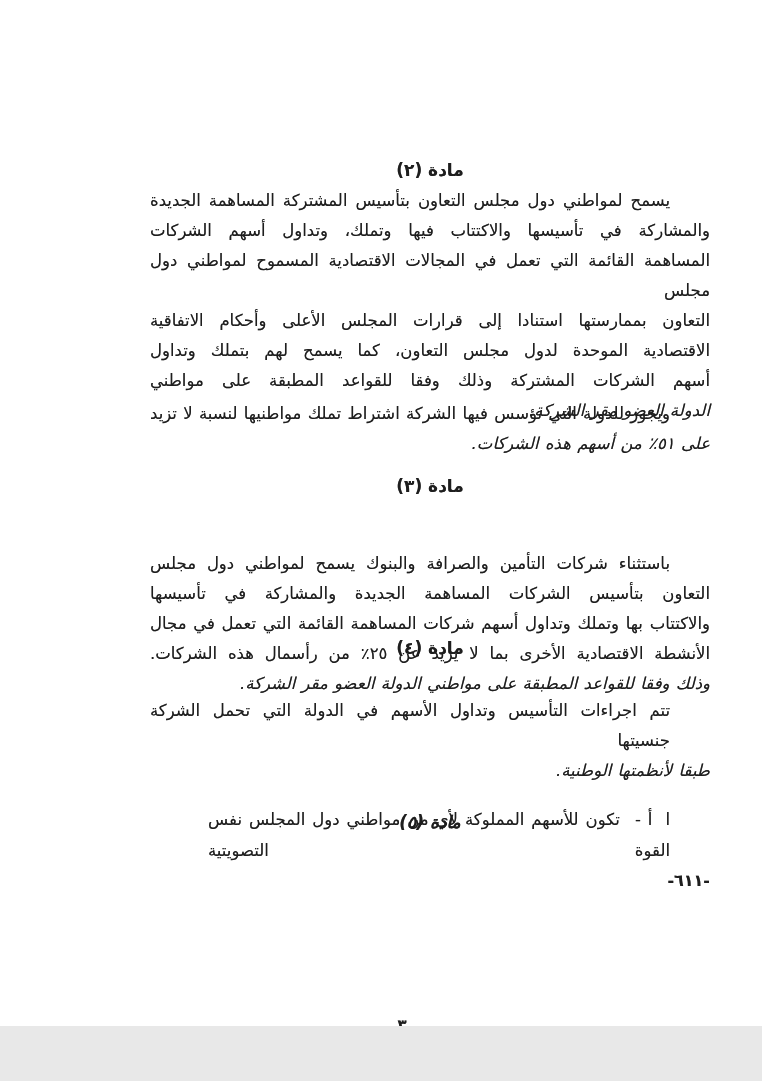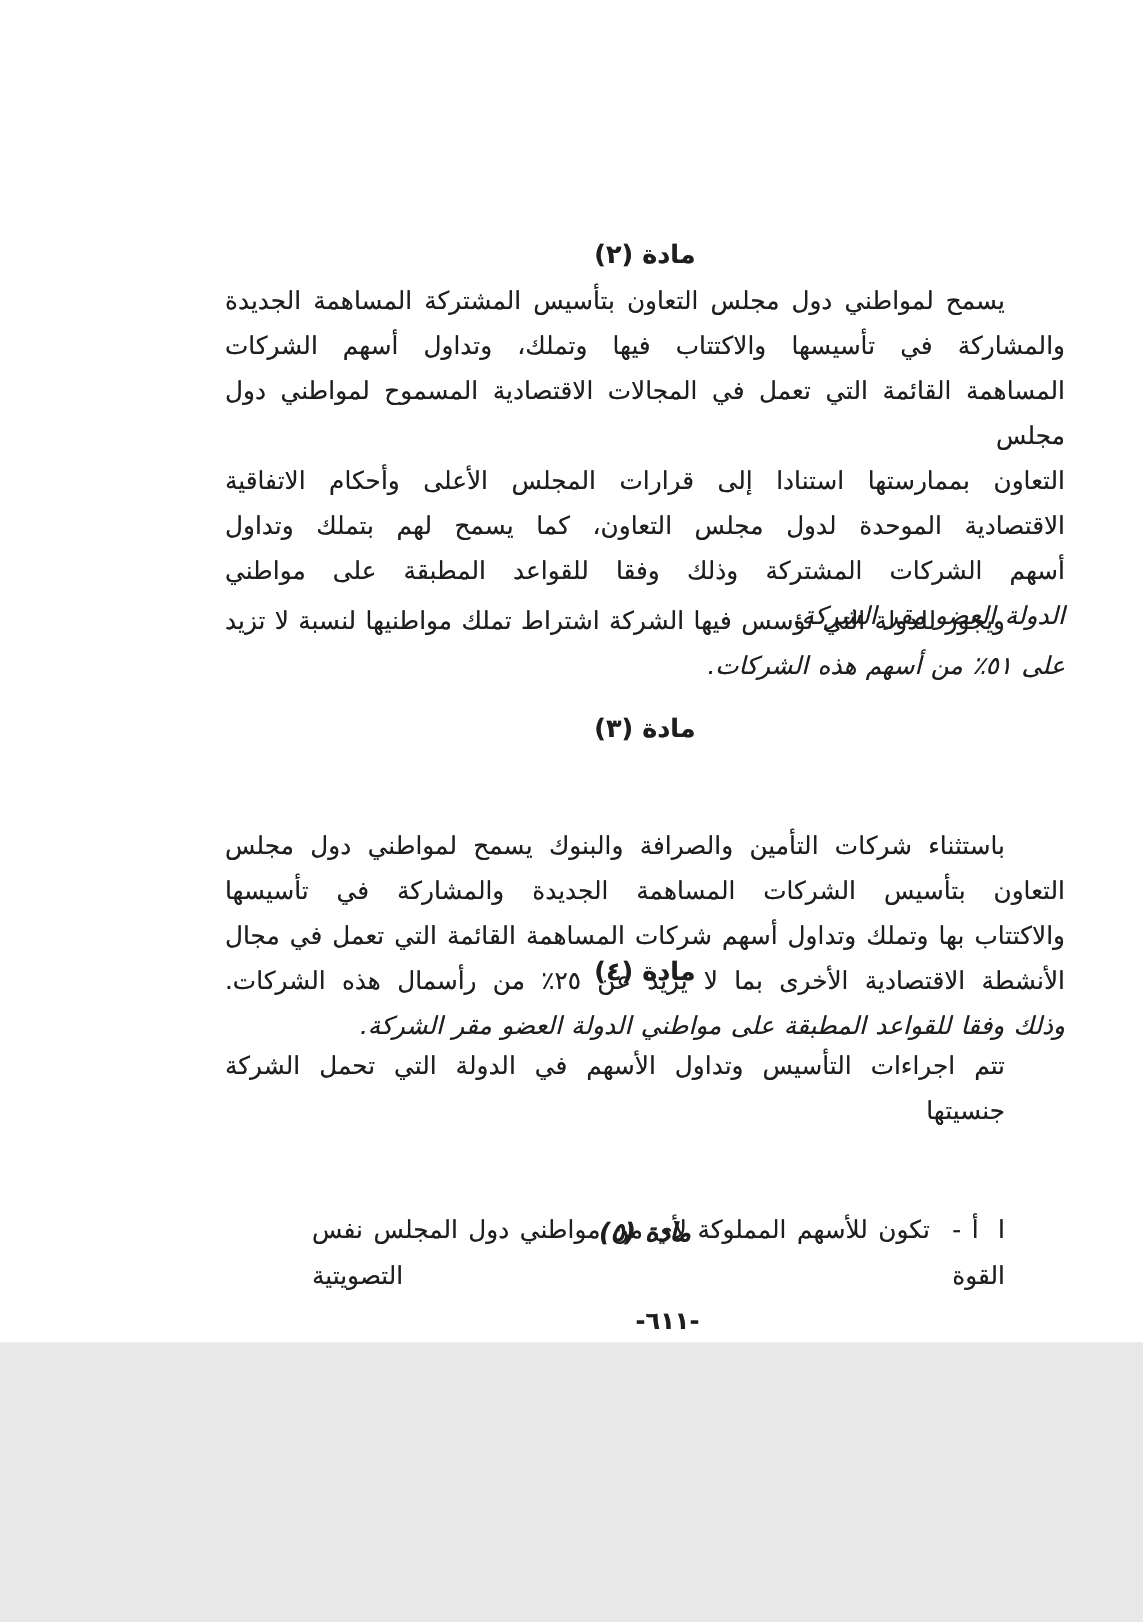--- a/index.html
+++ b/index.html
@@ -1,18 +1,18 @@
 <!DOCTYPE html>
 <html lang="ar" dir="rtl"><head>
 <meta charset="utf-8">
 <style>
   html,body{margin:0;padding:0;background:#e8e8e8;}
   .page{
     position:relative;
-    width:762px;height:895px;
+    width:762px;height:1026px;
     margin:0 auto;
     background:#ffffff;
     font-family:"DejaVu Sans",sans-serif;
     color:#1e1e1e;
     direction:rtl;
     overflow:hidden;
     text-shadow:0 0 .4px rgba(20,20,20,.55);
   }
   .col{position:absolute;left:150px;width:560px;}
   .heading{
@@ -25,21 +25,21 @@
     word-spacing:1px;
   }
   .ln-last{text-align:right;text-align-last:auto;font-style:italic;}
   .indent{padding-right:40px;}
   .item-l1{padding-right:40px;margin-left:58px;line-height:31px;}
   .item-l2{padding-right:32px;text-align:right;text-align-last:auto;line-height:31px;}
   .item-l1 .mark{margin-left:6px;}
   .item-l1 .marker{margin-left:8px;}
   .pagenum{
     position:absolute;left:150px;width:560px;top:869px;
-    text-align:center;padding-left:30px;box-sizing:border-box;
+    text-align:right;padding-left:30px;box-sizing:border-box;
     font-size:16px;line-height:24px;font-weight:bold;
   }
   .folio{
     position:absolute;top:1016px;left:384px;width:36px;
     text-align:center;font-size:15px;font-weight:bold;
   }
   
   #a2-title{top:158px;}
   #a2-p1{top:186px;}
   #a2-p2{top:399px;}
@@ -79,20 +79,21 @@
     <div class="ln">التعاون بتأسيس الشركات المساهمة الجديدة والمشاركة في تأسيسها</div>
     <div class="ln">والاكتتاب بها وتملك وتداول أسهم شركات المساهمة القائمة التي تعمل في مجال</div>
     <div class="ln">الأنشطة الاقتصادية الأخرى بما لا يزيد عن ٢٥٪ من رأسمال هذه الشركات.</div>
     <div class="ln ln-last">وذلك وفقا للقواعد المطبقة على مواطني الدولة العضو مقر الشركة.</div>
   </div>
 
   <div class="heading" id="a4-title">مادة (٤)</div>
 
   <div class="col" id="a4-p">
     <div class="ln indent">تتم اجراءات التأسيس وتداول الأسهم في الدولة التي تحمل الشركة جنسيتها</div>
+    <div class="ln ln-last">طبقا لأنظمتها الوطنية.</div>
   </div>
 
   <div class="heading" id="a5-title">مادة (٥)</div>
 
   <div class="col" id="a5-item">
     <div class="ln item-l1">
       <span class="mark">ا</span>
       <span class="marker">أ -</span>
       <span>تكون للأسهم المملوكة لأي من مواطني دول المجلس نفس القوة التصويتية</span>
     </div>

